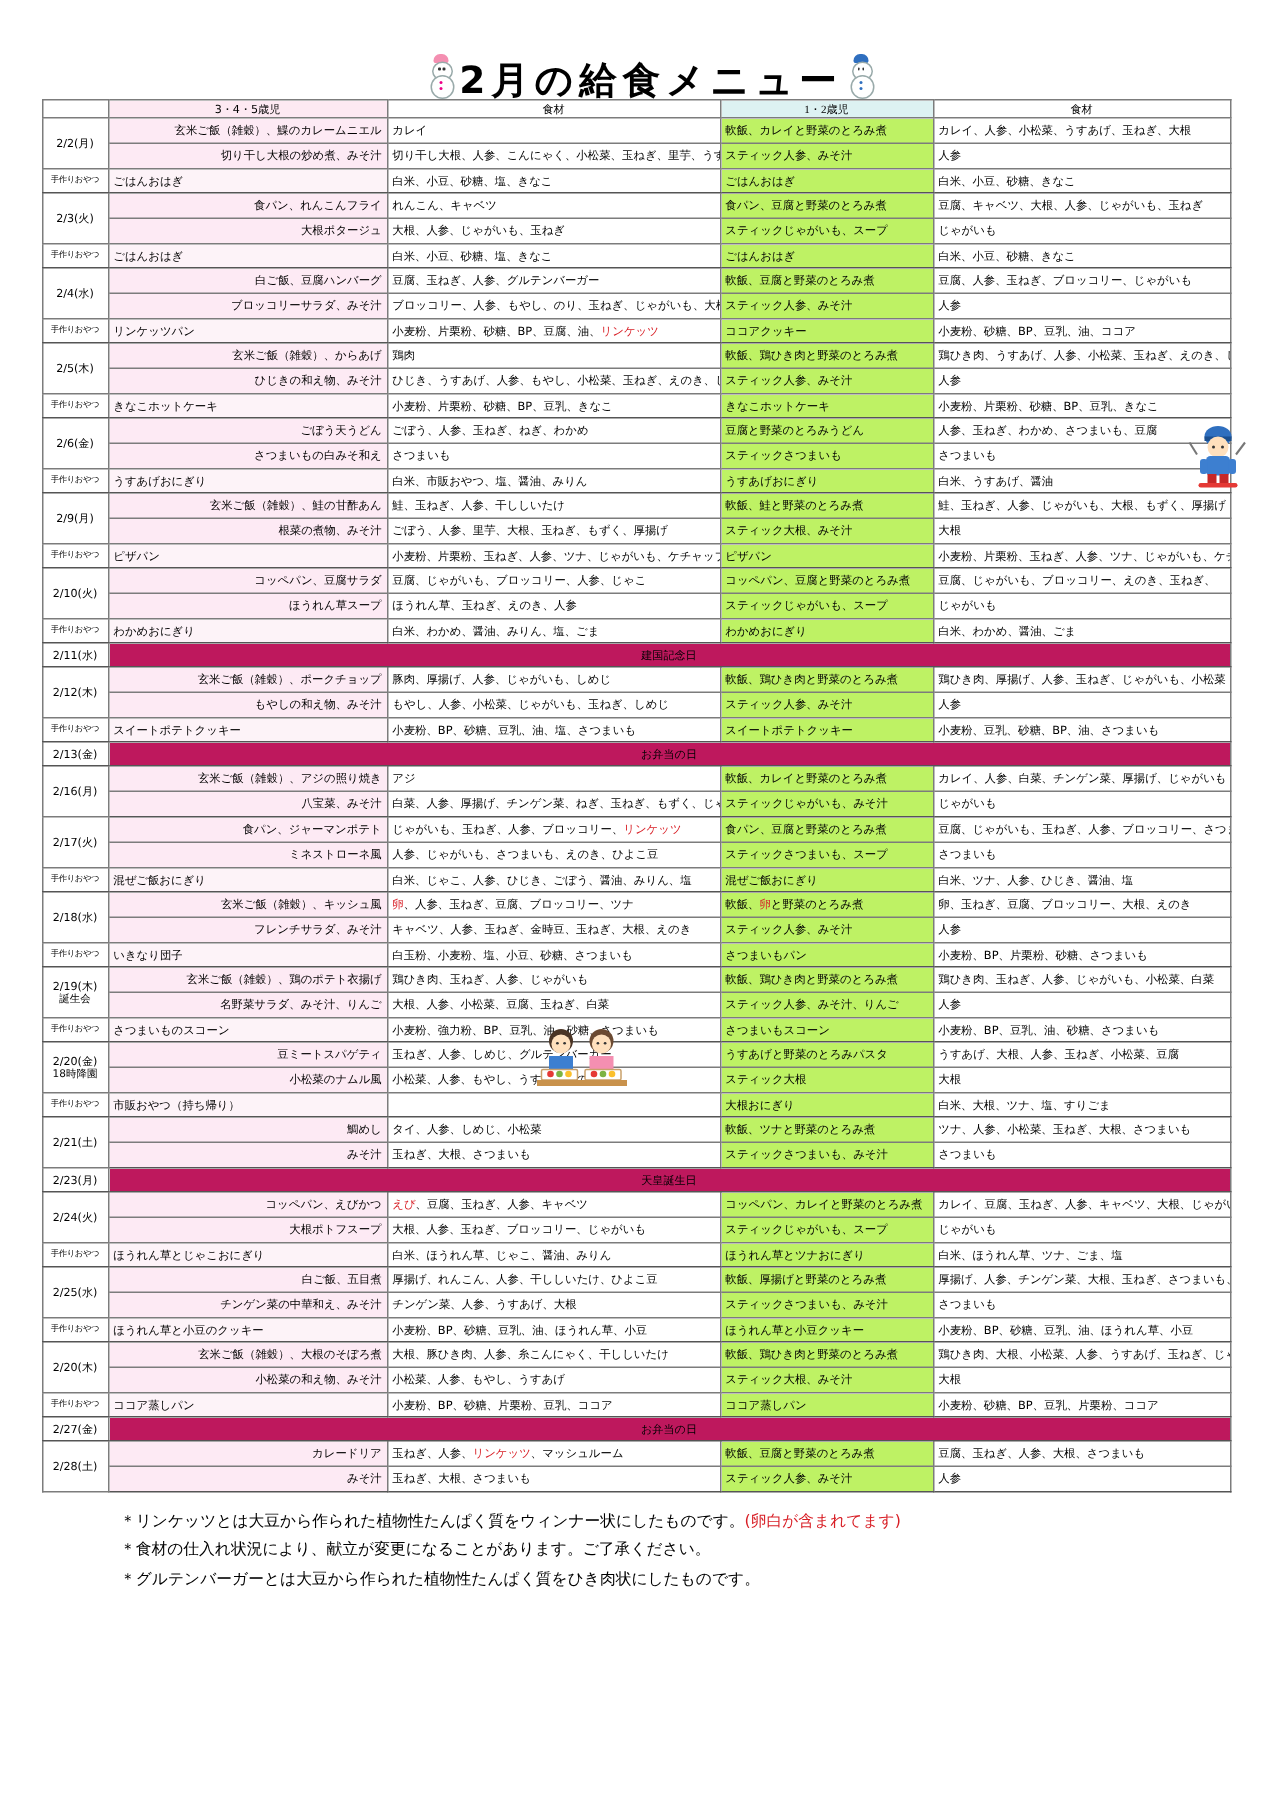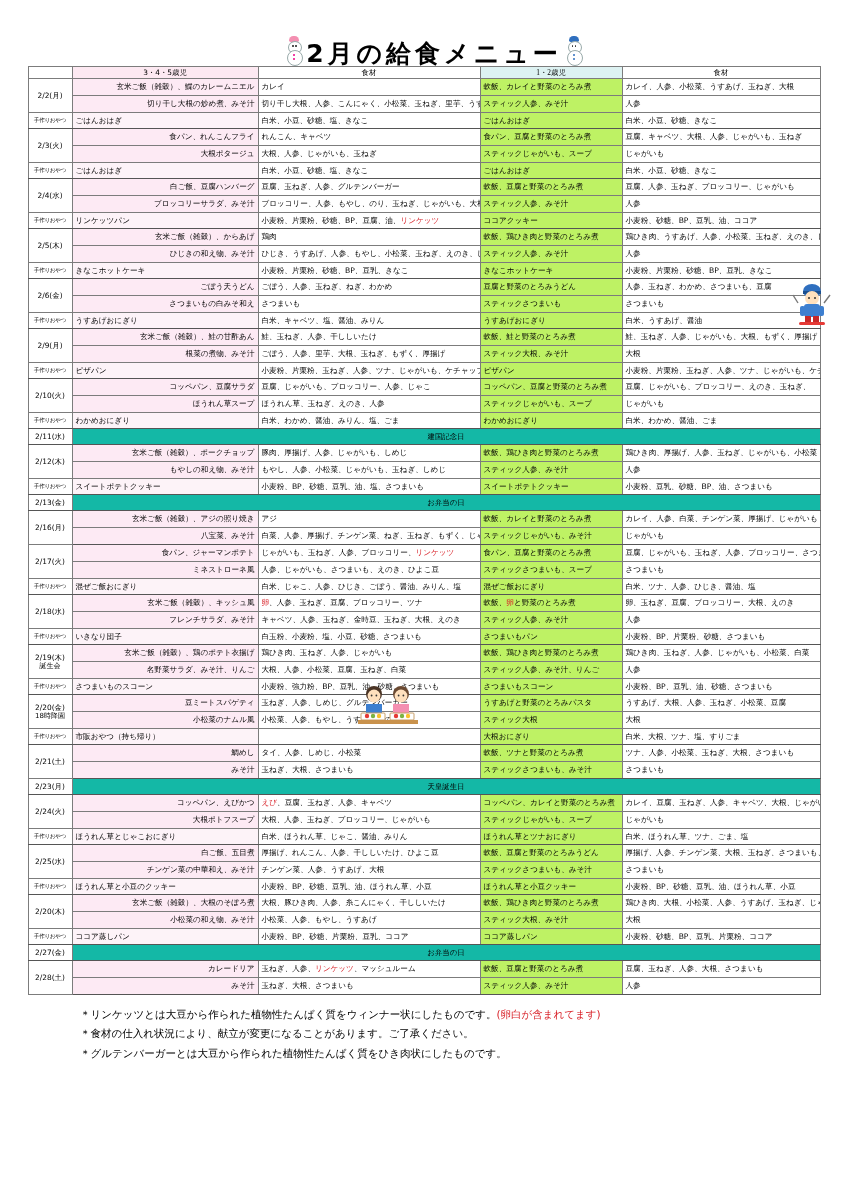--- a/index.html
+++ b/index.html
@@ -101,21 +101,21 @@
   td.white{background:#ffffff;}
 
   td.food{background:#ffffff;}
 
   
   tr.meal td{height:14px;}
   tr.snack td{height:13px;}
   tr.holiday td{height:13px;}
 
   td.holiday-text{
-    background:#14b8a6;text-align:center;font-size:7.4px;
+    background:#be185d;text-align:center;font-size:7.4px;
   }
 
   
   tr.grp-end td{border-bottom:1.6px solid #555;}
   tr.grp-start td{border-top:1.6px solid #555;}
 
   .red{color:#d81f26;}
 
   
   .notes{
@@ -263,21 +263,21 @@
         </tr>
         <tr class="meal">
           <td class="pink">さつまいもの白みそ和え</td>
           <td class="food">さつまいも</td>
           <td class="cyan">スティックさつまいも</td>
           <td class="food">さつまいも</td>
         </tr>
         <tr class="snack grp-end">
           <td class="snack-label white">手作りおやつ</td>
           <td class="pinklight">うすあげおにぎり</td>
-          <td class="food">白米、キャベツ、塩、醤油、みりん</td>
+          <td class="food">白米、市販おやつ、塩、醤油、みりん</td>
           <td class="cyan">うすあげおにぎり</td>
           <td class="food">白米、うすあげ、醤油</td>
         </tr>
         <tr class="meal grp-start">
           <td class="date white" rowspan="2"><span>2/9(月)</span></td>
           <td class="pink">玄米ご飯（雑穀）、鮭の甘酢あん</td>
           <td class="food">鮭、玉ねぎ、人参、干ししいたけ</td>
           <td class="cyan">軟飯、鮭と野菜のとろみ煮</td>
           <td class="food">鮭、玉ねぎ、人参、じゃがいも、大根、もずく、厚揚げ</td>
         </tr>
@@ -469,21 +469,21 @@
           <td class="snack-label white">手作りおやつ</td>
           <td class="pinklight">ほうれん草とじゃこおにぎり</td>
           <td class="food">白米、ほうれん草、じゃこ、醤油、みりん</td>
           <td class="cyan">ほうれん草とツナおにぎり</td>
           <td class="food">白米、ほうれん草、ツナ、ごま、塩</td>
         </tr>
         <tr class="meal grp-start">
           <td class="date white" rowspan="2"><span>2/25(水)</span></td>
           <td class="pink">白ご飯、五目煮</td>
           <td class="food">厚揚げ、れんこん、人参、干ししいたけ、ひよこ豆</td>
-          <td class="cyan">軟飯、豆腐と野菜のとろみうどん</td>
+          <td class="cyan">軟飯、厚揚げと野菜のとろみ煮</td>
           <td class="food">厚揚げ、人参、チンゲン菜、大根、玉ねぎ、さつまいも、もずく</td>
         </tr>
         <tr class="meal">
           <td class="pink">チンゲン菜の中華和え、みそ汁</td>
           <td class="food">チンゲン菜、人参、うすあげ、大根</td>
           <td class="cyan">スティックさつまいも、みそ汁</td>
           <td class="food">さつまいも</td>
         </tr>
         <tr class="snack grp-end">
           <td class="snack-label white">手作りおやつ</td>

